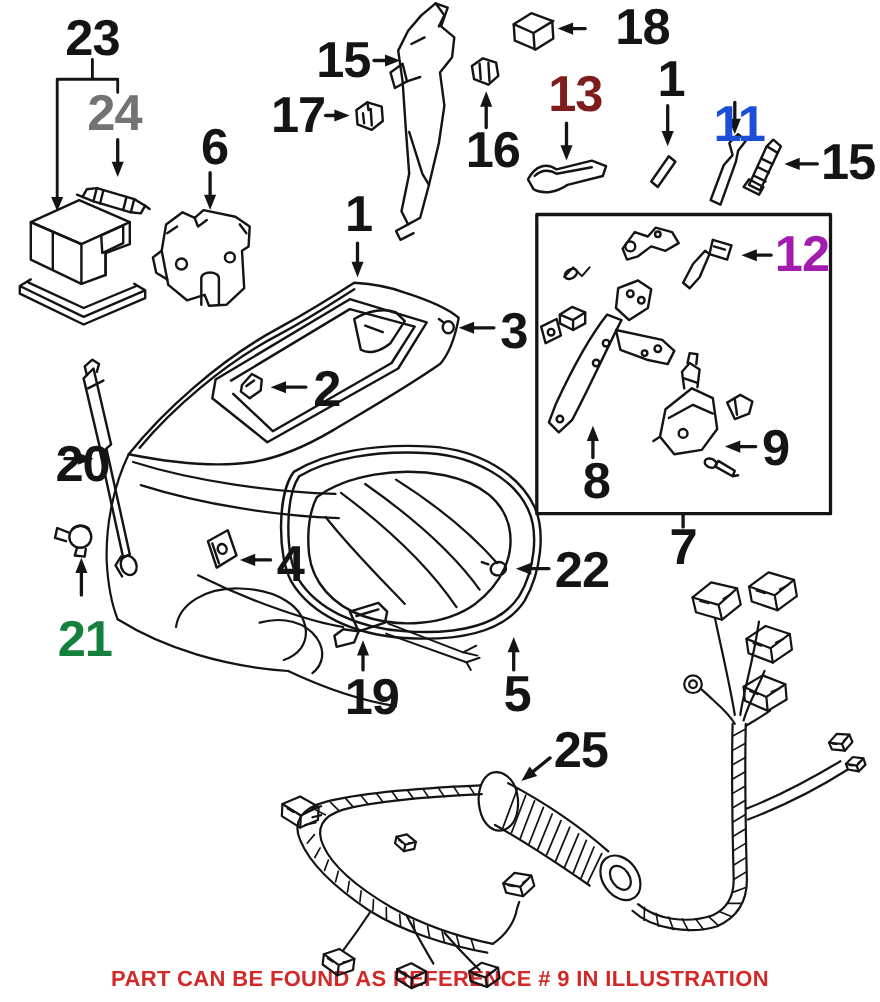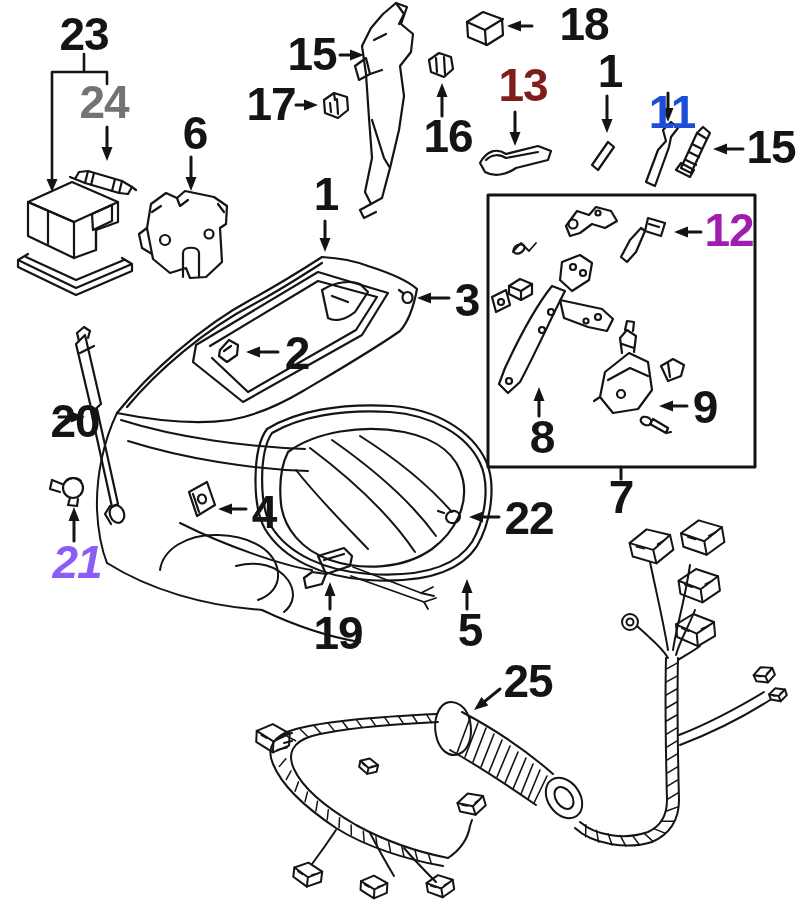--- a/index.html
+++ b/index.html
@@ -18,20 +18,21 @@
     position:absolute;transform:translate(-50%,-50%);
     font-weight:700;font-size:46px;color:#141414;line-height:1;letter-spacing:-1px;
   }
   svg *{vector-effect:non-scaling-stroke;}
 </style>
 </head>
 <body>
 
 <div id="stage" style="background: rgb(255, 255, 255);">
 
+  <div id="caption" style="color: rgb(210, 40, 40);">PART CAN BE FOUND AS REFERENCE # 9 IN ILLUSTRATION</div>
 
   <svg id="art" width="800" height="911" viewBox="0 0 800 911" fill="none" stroke="#141414" stroke-width="2.2" stroke-linejoin="round" stroke-linecap="round">
 
     <defs>
       <g id="conn">
         <path d="M0,9 L15,0 L33,7 L34,19 L19,28 L1,20 Z"></path>
         <path d="M0,9 L18,17 L33,7 M18,17 L19,28"></path>
         <path d="M5,12.5 L11,15 M22,13 L28,10.5" stroke-width="1.6"></path>
       </g>
     </defs>
@@ -407,19 +408,19 @@
       <div class="callout" style="left: 672px; top: 68px; color: #1d4ed8; margin-top: 44px;">11</div>
       <div class="callout" style="left: 729px; top: 230px; color: #a21caf;">12</div>
       <div class="callout" style="left: 523px; top: 85px; color: #7f1d1d;">13</div>
       <div class="callout" style="left: 610px; top: 71px; color: rgb(20, 20, 20);">1</div>
       <div class="callout" style="left: 312px; top: 54px; color: rgb(20, 20, 20);">15</div>
       <div class="callout" style="left: 448px; top: 136px; color: rgb(20, 20, 20);">16</div>
       <div class="callout" style="left: 271px; top: 104px; color: rgb(20, 20, 20);">17</div>
       <div class="callout" style="left: 556px; top: 24px; color: rgb(20, 20, 20); margin-left: 28px;">18</div>
       <div class="callout" style="left: 338px; top: 633px; color: rgb(20, 20, 20);">19</div>
       <div class="callout" style="left: 31px; top: 421px; color: rgb(20, 20, 20); margin-left: 44px;">20</div>
-      <div class="callout" style="left: 77px; top: 562px; color: #8b5cf6; font-style: italic;">21</div>
+      <div class="callout" style="left: 77px; top: 580px; color: #15803d;">21</div>
       <div class="callout" style="left: 529px; top: 518px; color: rgb(20, 20, 20);">22</div>
       <div class="callout" style="left: 84px; top: 34px; color: rgb(20, 20, 20);">23</div>
       <div class="callout" style="left: 104px; top: 102px; color: #737373;">24</div>
       <div class="callout" style="left: 528px; top: 681px; color: rgb(20, 20, 20);">25</div>
     </div>
 </div>
 
 </body></html>

